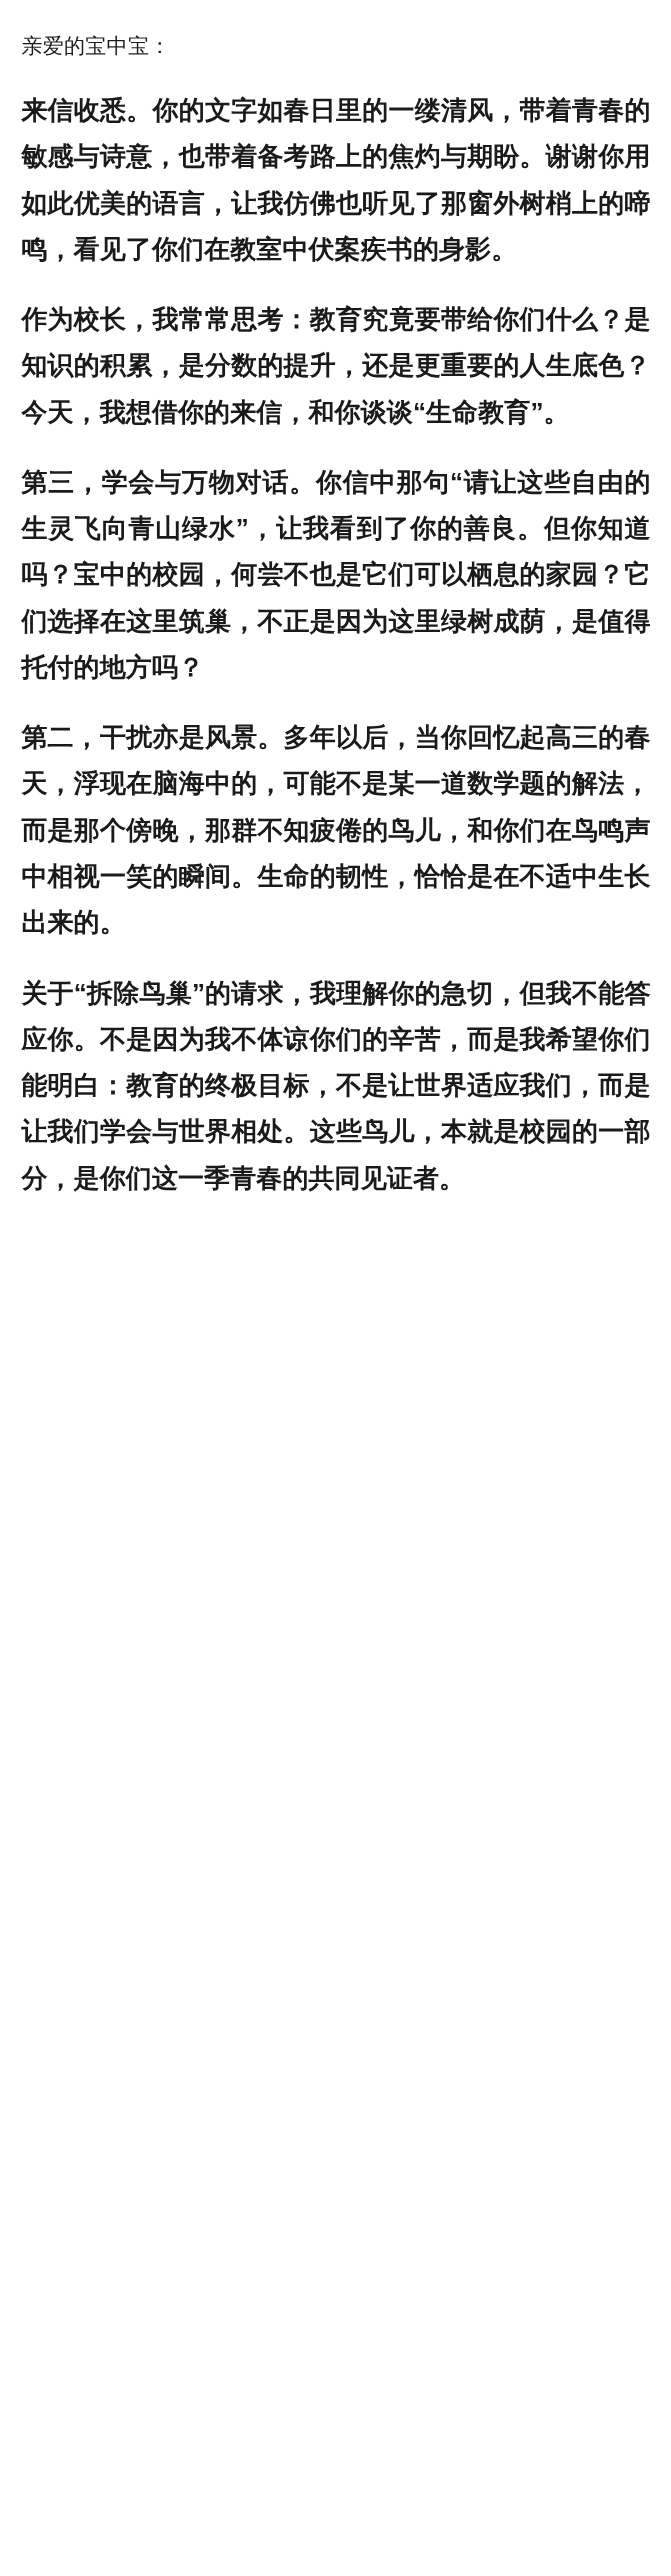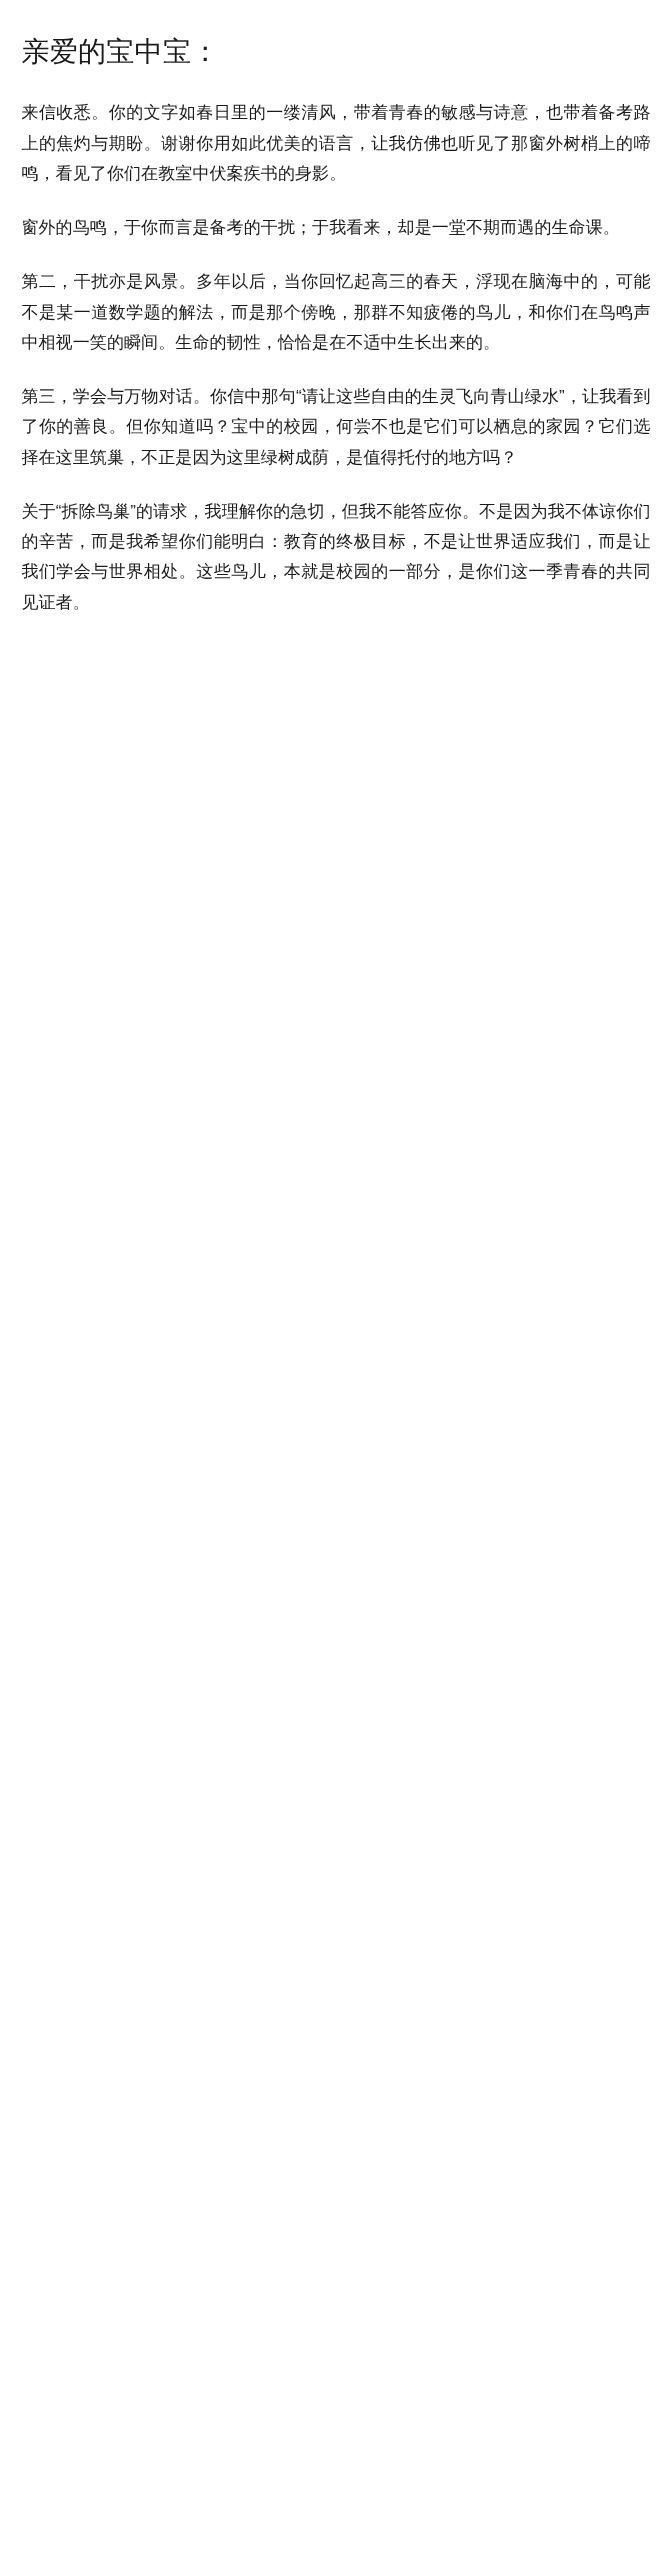--- a/index.html
+++ b/index.html
@@ -15,48 +15,48 @@
     width: 672px;
     min-height: 2576px;
     box-sizing: border-box;
     padding: 29px 21.4px 38px 21.4px;
     background: #ffffff;
   }
   .letter-body {
     display: block;
   }
   .salutation {
-    font-size: 28px;
+    font-size: 21px;
     line-height: 1.62;
     color: #1a1a1a;
     letter-spacing: 0.3px;
     margin: 0 0 24px 0;
     font-weight: 400;
   }
   .para {
-    font-size: 17px;
+    font-size: 26px;
     line-height: 1.78;
     color: #1a1a1a;
     letter-spacing: 0.1px;
     margin: 0 0 24px 0;
     text-align: justify;
     text-justify: inter-ideograph;
-    font-weight: 400;
+    font-weight: 700;
     word-break: break-all;
   }
   .para:last-child {
     margin-bottom: 8px;
   }
 </style>
 </head>
 <body>
 
 <div class="page">
   <div class="letter-body">
     <p class="salutation">亲爱的宝中宝：</p>
     <p class="para">来信收悉。你的文字如春日里的一缕清风，带着青春的敏感与诗意，也带着备考路上的焦灼与期盼。谢谢你用如此优美的语言，让我仿佛也听见了那窗外树梢上的啼鸣，看见了你们在教室中伏案疾书的身影。</p>
-    <p class="para">窗外的鸟鸣，于你而言是备考的干扰；于我看来，却是一堂不期而遇的生命课。</p>
+    <p class="para">作为校长，我常常思考：教育究竟要带给你们什么？是知识的积累，是分数的提升，还是更重要的人生底色？今天，我想借你的来信，和你谈谈“生命教育”。</p>
+    <p class="para">第三，学会与万物对话。你信中那句“请让这些自由的生灵飞向青山绿水”，让我看到了你的善良。但你知道吗？宝中的校园，何尝不也是它们可以栖息的家园？它们选择在这里筑巢，不正是因为这里绿树成荫，是值得托付的地方吗？</p>
     <p class="para">第二，干扰亦是风景。多年以后，当你回忆起高三的春天，浮现在脑海中的，可能不是某一道数学题的解法，而是那个傍晚，那群不知疲倦的鸟儿，和你们在鸟鸣声中相视一笑的瞬间。生命的韧性，恰恰是在不适中生长出来的。</p>
-    <p class="para">第三，学会与万物对话。你信中那句“请让这些自由的生灵飞向青山绿水”，让我看到了你的善良。但你知道吗？宝中的校园，何尝不也是它们可以栖息的家园？它们选择在这里筑巢，不正是因为这里绿树成荫，是值得托付的地方吗？</p>
     <p class="para">关于“拆除鸟巢”的请求，我理解你的急切，但我不能答应你。不是因为我不体谅你们的辛苦，而是我希望你们能明白：教育的终极目标，不是让世界适应我们，而是让我们学会与世界相处。这些鸟儿，本就是校园的一部分，是你们这一季青春的共同见证者。</p>
   </div>
 </div>
 
 
 </body></html>

